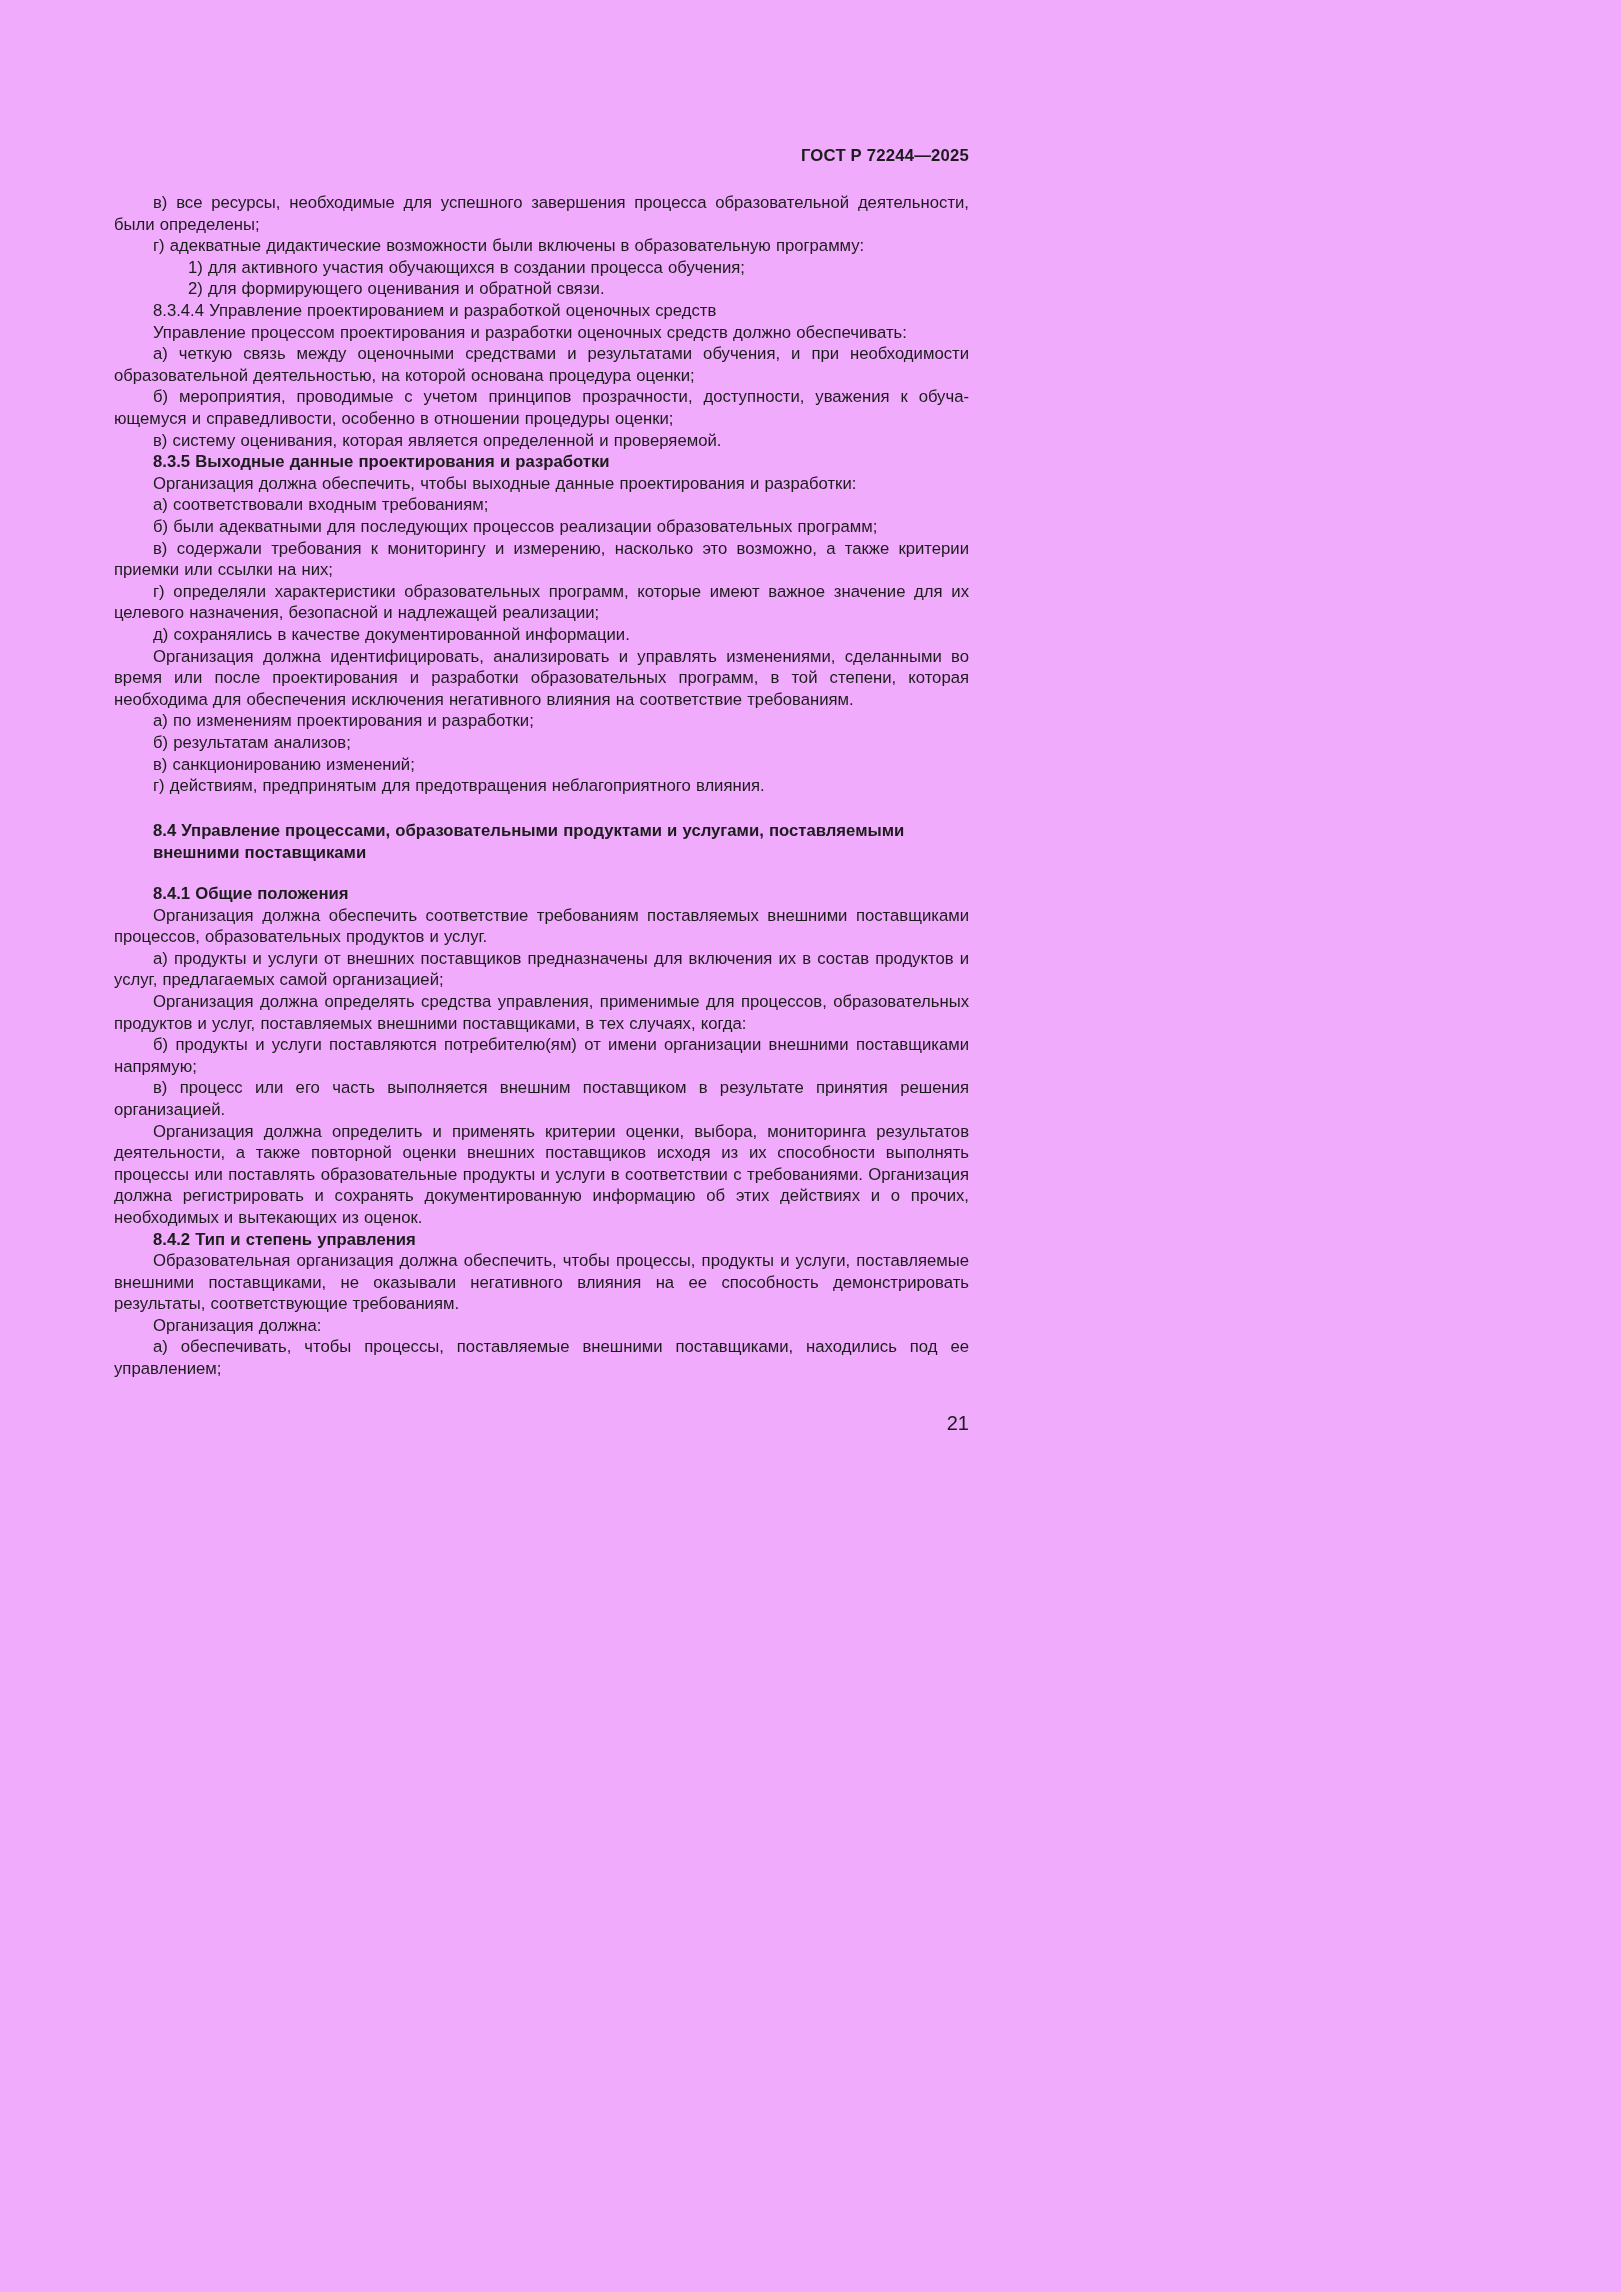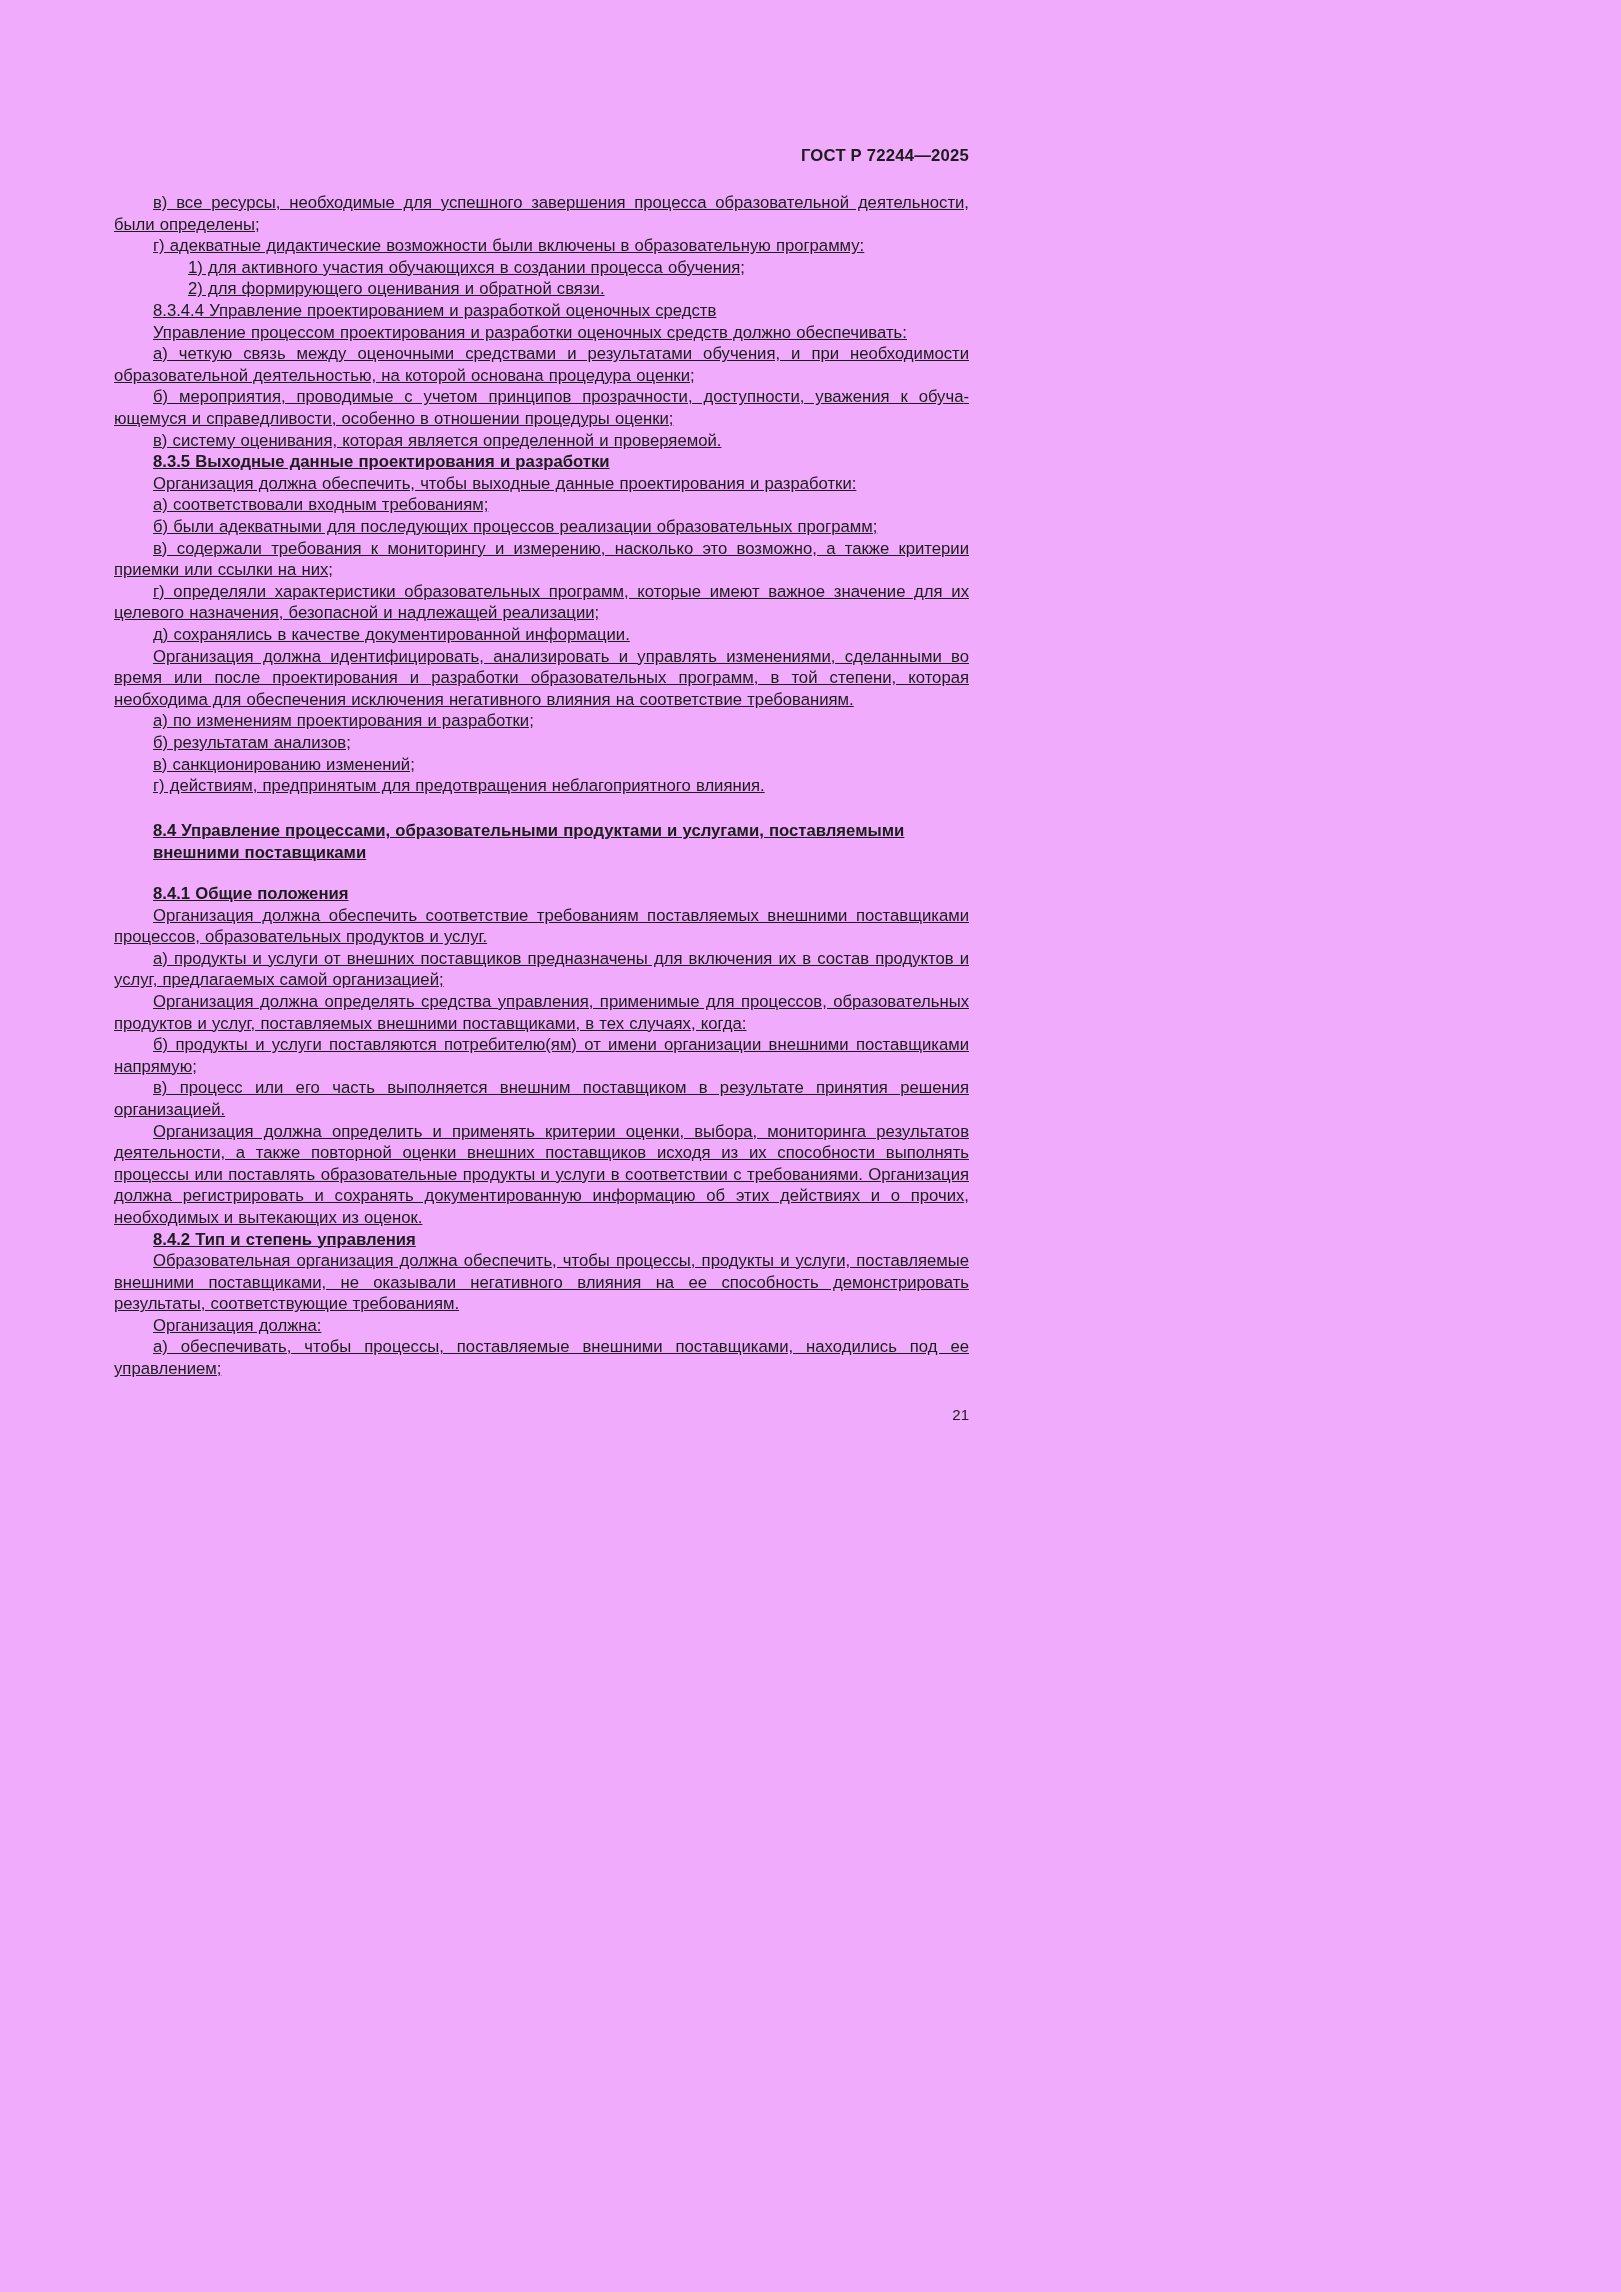--- a/index.html
+++ b/index.html
@@ -31,41 +31,40 @@
     margin-bottom: 25.5px;
     letter-spacing: 0.2px;
   }
   .blk {
     margin: 0;
     font-size: 16.7px;
     line-height: 21.6px;
     text-align: justify;
     text-indent: 39px;
     word-spacing: 0.5px;
-    text-decoration: underline;
   }
   .blk.li2 {
     text-indent: 74px;
   }
   .blk.h3 {
     font-weight: 700;
     text-align: left;
   }
   .blk.h2 {
     font-weight: 700;
     text-align: left;
     text-indent: 0;
     padding-left: 39px;
     margin: 23.5px 0 19.6px 0;
   }
   .page-number {
     text-align: right;
-    font-size: 15px;
+    font-size: 20px;
     line-height: 21.6px;
-    margin-top: 24px;
+    margin-top: 33px;
   }
 </style>
 </head>
 <body>
 
 <div class="page">
   <div class="content">
     <div class="doc-header">ГОСТ Р 72244—2025</div>
 
     <main id="doc-body">

